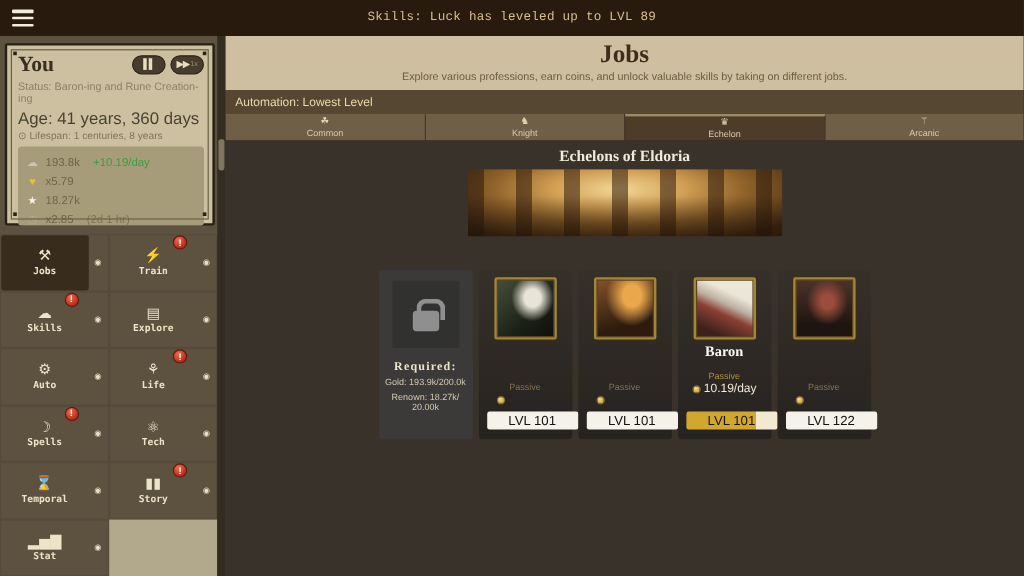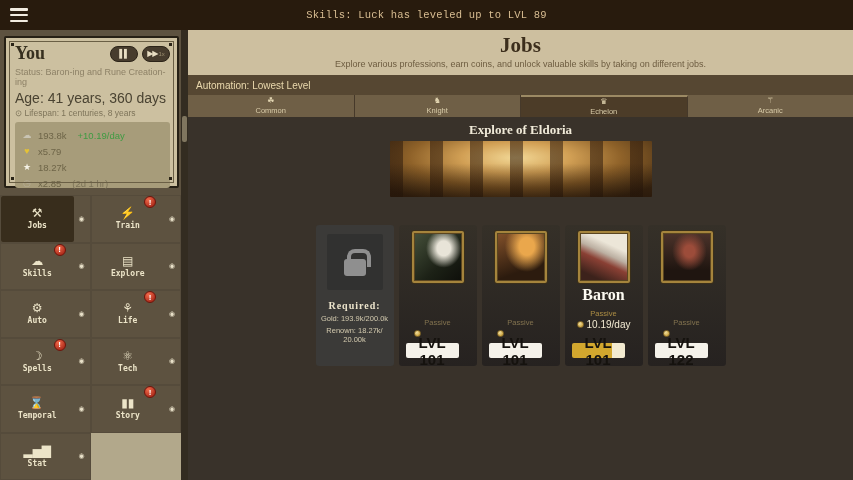--- a/index.html
+++ b/index.html
@@ -101,32 +101,32 @@
   .card.job { background:linear-gradient(#353028, #262220); padding-top:6px; }
   .thumb { width:52px; height:52px; margin:0 auto; border:2px solid #a5843c; border-radius:2px;
            box-shadow:0 0 0 1px #3a2f1a, inset 0 0 0 1px #5a4520; }
   .thumb-2 { background:radial-gradient(at 62% 32%, #e8e4d8 0 16%, rgba(0,0,0,0) 42%),
              linear-gradient(135deg, #45503a, #1c2116 60%, #0e0f0a); }
   .thumb-3 { background:radial-gradient(at 62% 28%, #eaa74c 0 18%, rgba(0,0,0,0) 52%),
              linear-gradient(160deg, #83512a, #2c1b0e 72%); }
   .thumb-4 { background:linear-gradient(205deg, #ece6d8 0 28%, #bcb0a2 44%, #8a4034 58%, #3c221b 85%); }
   .thumb-5 { background:radial-gradient(at 55% 38%, #9c4c3a 0 14%, rgba(0,0,0,0) 46%),
              linear-gradient(180deg, #4c332a, #1f1510 78%); }
-  .job-title { height:15px; margin-top:3px; font-size:16px; color:#fdfbf2; font-weight:bold; }
+  .job-title { height:15px; margin-top:3px; font-size:12px; color:#fdfbf2; font-weight:bold; }
   .job-title.dim { opacity:.14; }
   .passive { font-size:7.5px; color:#83734f; margin-top:17px; }
   .card.active-job .passive { color:#ac8d44; margin-top:8px; }
   .bonus-line { font-size:7.5px; color:#a06a2a; opacity:.55; height:9px; margin-top:2px; }
   .coin-row { display:flex; align-items:center; justify-content:center; gap:3px; height:11px; margin-top:1px; }
   .coin { width:7px; height:7px; border-radius:50%; background:radial-gradient(circle at 35% 30%, #f0dfa0, #cfa845 70%);
           border:1px solid #8a6d2a; flex:none; }
   .coin.alone { margin-right:40px; }
   .income { font-size:10px; color:#f2ead2; }
-  .lvl-btn { position:absolute; left:7px; bottom:8px; width:53px; height:15px; border-radius:2px;
-             background:#f5f2ea; color:#15120e; font-size:15px; font-weight:bold;
+  .lvl-btn { position:absolute; left:7px; bottom:8px; width:76px; height:15px; border-radius:2px;
+             background:#f5f2ea; color:#15120e; font-size:11px; font-weight:normal;
              display:flex; align-items:center; justify-content:center; cursor:pointer; }
   .card.active-job .lvl-btn { background:linear-gradient(to right, #d2a72e 0 76%, #f2ead0 76%); }
 </style>
 </head>
 <body>
 
 <div class="topbar">
   <div class="menu-btn">
       <i></i>
       <i></i>
@@ -327,21 +327,21 @@
       <span class="tab-ic">♛</span>
       <span class="tab-label">Echelon</span>
     </div>
     <div class="tab">
       <span class="tab-ic">⚚</span>
       <span class="tab-label">Arcanic</span>
     </div>
   </div>
 
   <div class="content">
-    <div class="section-title serif">Explore of Eldoria</div>
+    <div class="section-title serif">Echelons of Eldoria</div>
     <div class="hero"></div>
     <div class="desc">
       <br>
     </div>
 
     <div class="cards">
 
       <div class="card locked">
         <div class="lock-tile">
             <div class="lock"></div>

